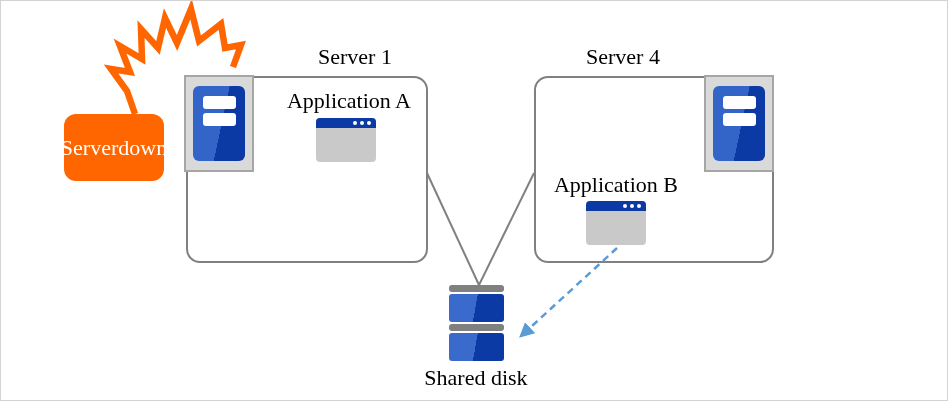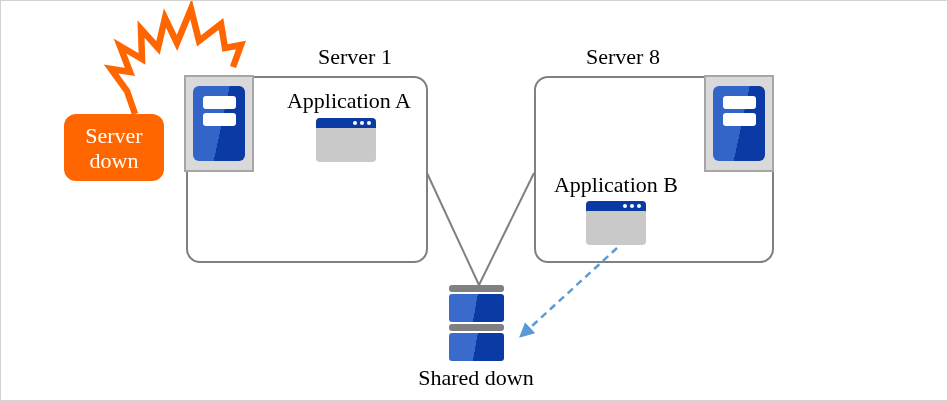--- a/index.html
+++ b/index.html
@@ -126,21 +126,21 @@
 
   
   .alert-badge {
     position: absolute;
     left: 63px; top: 113px;
     width: 100px; height: 67px;
     background: #ff6600;
     border-radius: 12px;
     color: #ffffff;
     display: flex;
-    flex-direction: column;
+    flex-direction: row;
     align-items: center;
     justify-content: center;
     font-size: 22px;
     line-height: 25px;
     z-index: 4;
   }
 </style>
 </head>
 <body>
 
@@ -157,21 +157,21 @@
   <div class="diagram-label" id="app-a-label">Application A</div>
   <div class="app-window" id="app-a-icon">
     <div class="window-titlebar">
       <span class="window-dot d1"></span>
       <span class="window-dot d2"></span>
       <span class="window-dot d3"></span>
     </div>
   </div>
 
   <div class="server-box" id="server2-box"></div>
-  <div class="diagram-label" id="server2-title">Server 8</div>
+  <div class="diagram-label" id="server2-title">Server 4</div>
   <div class="server-icon-panel" id="server2-icon-panel">
     <div class="tower">
       <div class="tower-bar b1"></div>
       <div class="tower-bar b2"></div>
     </div>
   </div>
   <div class="diagram-label" id="app-b-label">Application B</div>
   <div class="app-window" id="app-b-icon">
     <div class="window-titlebar">
       <span class="window-dot d1"></span>
@@ -179,21 +179,21 @@
       <span class="window-dot d3"></span>
     </div>
   </div>
 
   <div class="disk-stack">
     <div class="disk-bar"></div>
     <div class="disk-platter"></div>
     <div class="disk-bar second"></div>
     <div class="disk-platter"></div>
   </div>
-  <div class="diagram-label" id="disk-label">Shared down</div>
+  <div class="diagram-label" id="disk-label">Shared disk</div>
 
   <div class="alert-badge">
     <span>Server</span>
     <span>down</span>
   </div>
 
   <svg class="overlay" width="948" height="401" viewBox="0 0 948 401" xmlns="http://www.w3.org/2000/svg">
     <defs>
       <marker id="arrowhead" markerWidth="8" markerHeight="8" refX="5.5" refY="3" orient="auto" markerUnits="strokeWidth">
         <path d="M0,0 L6,3 L0,6 Z" fill="#5b9bd5"></path>

